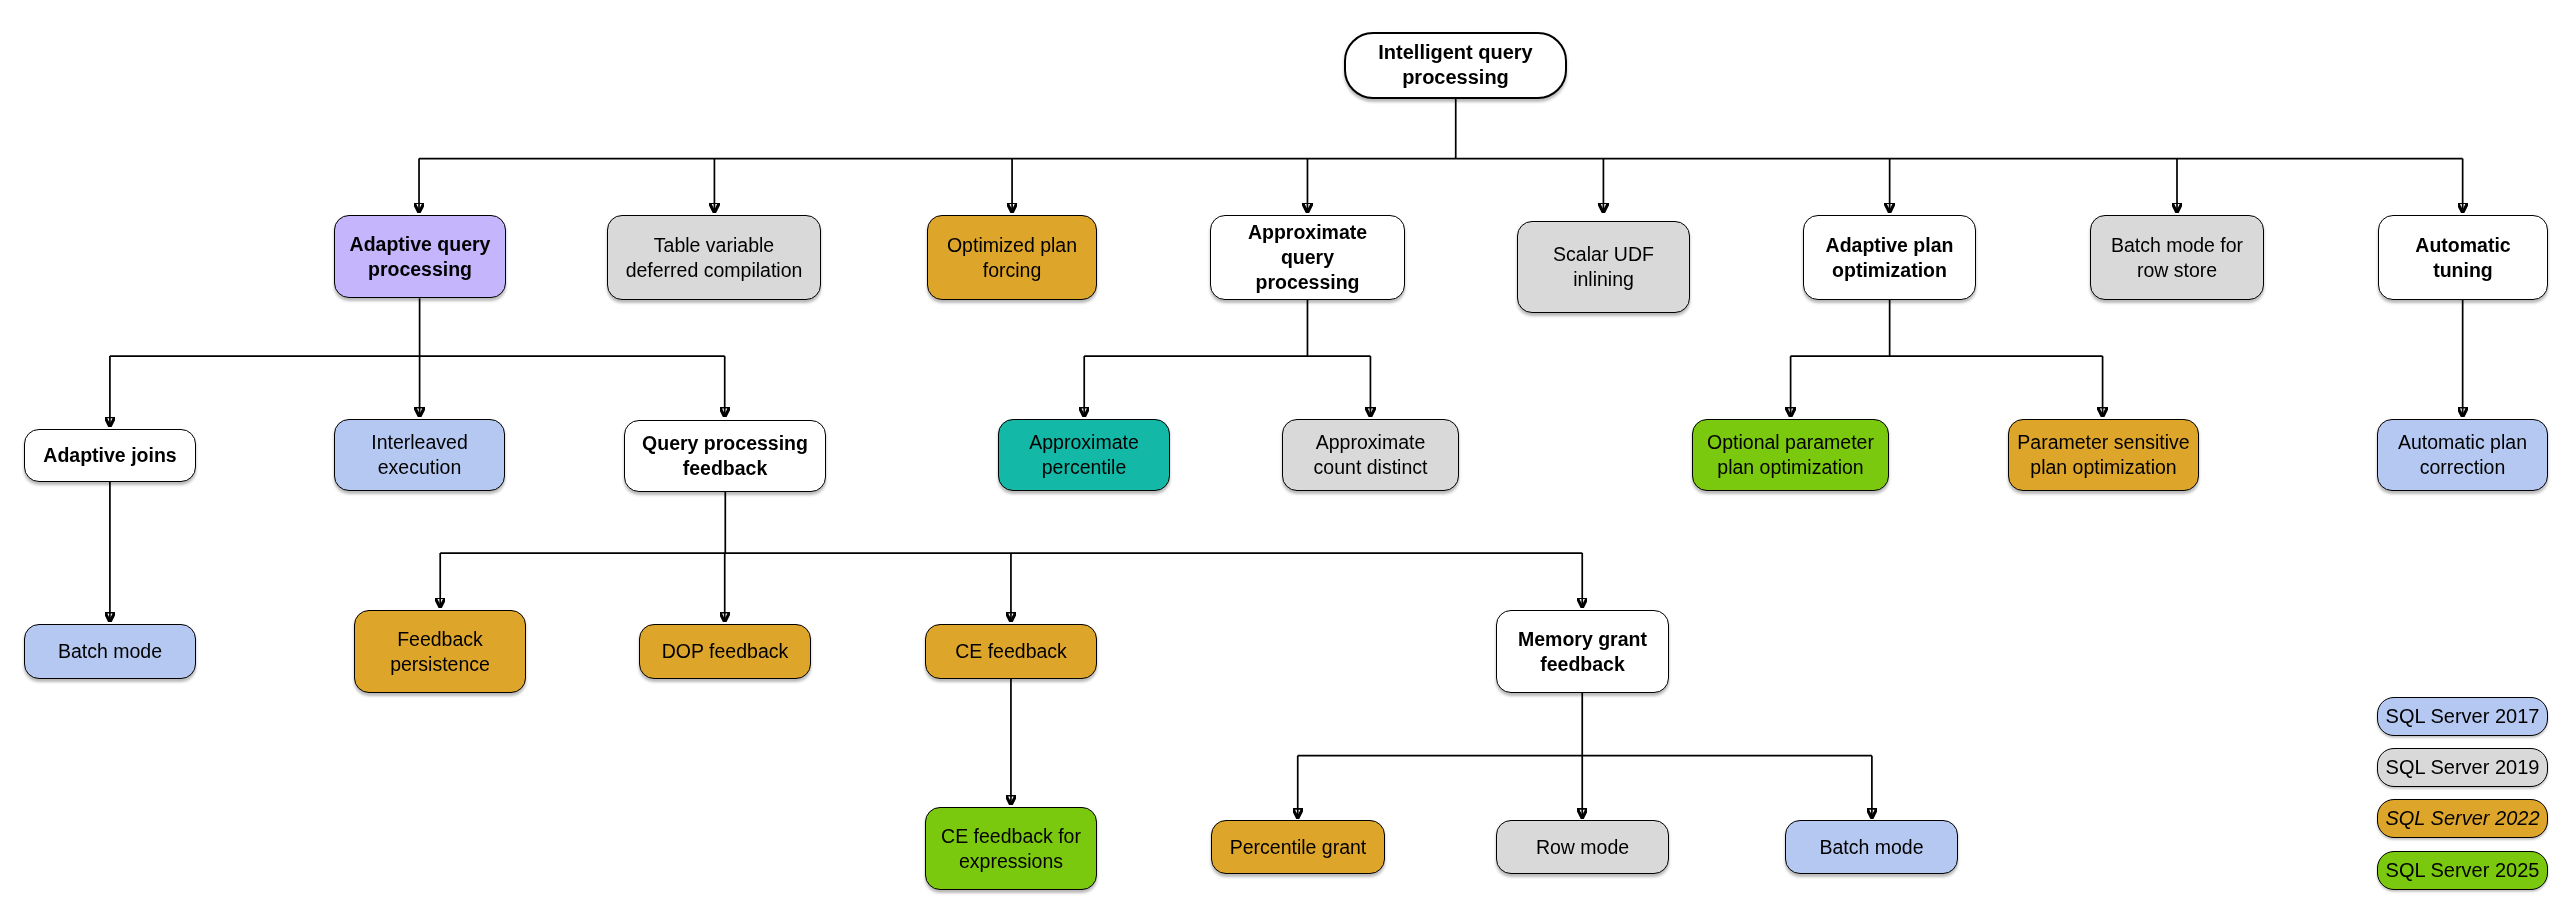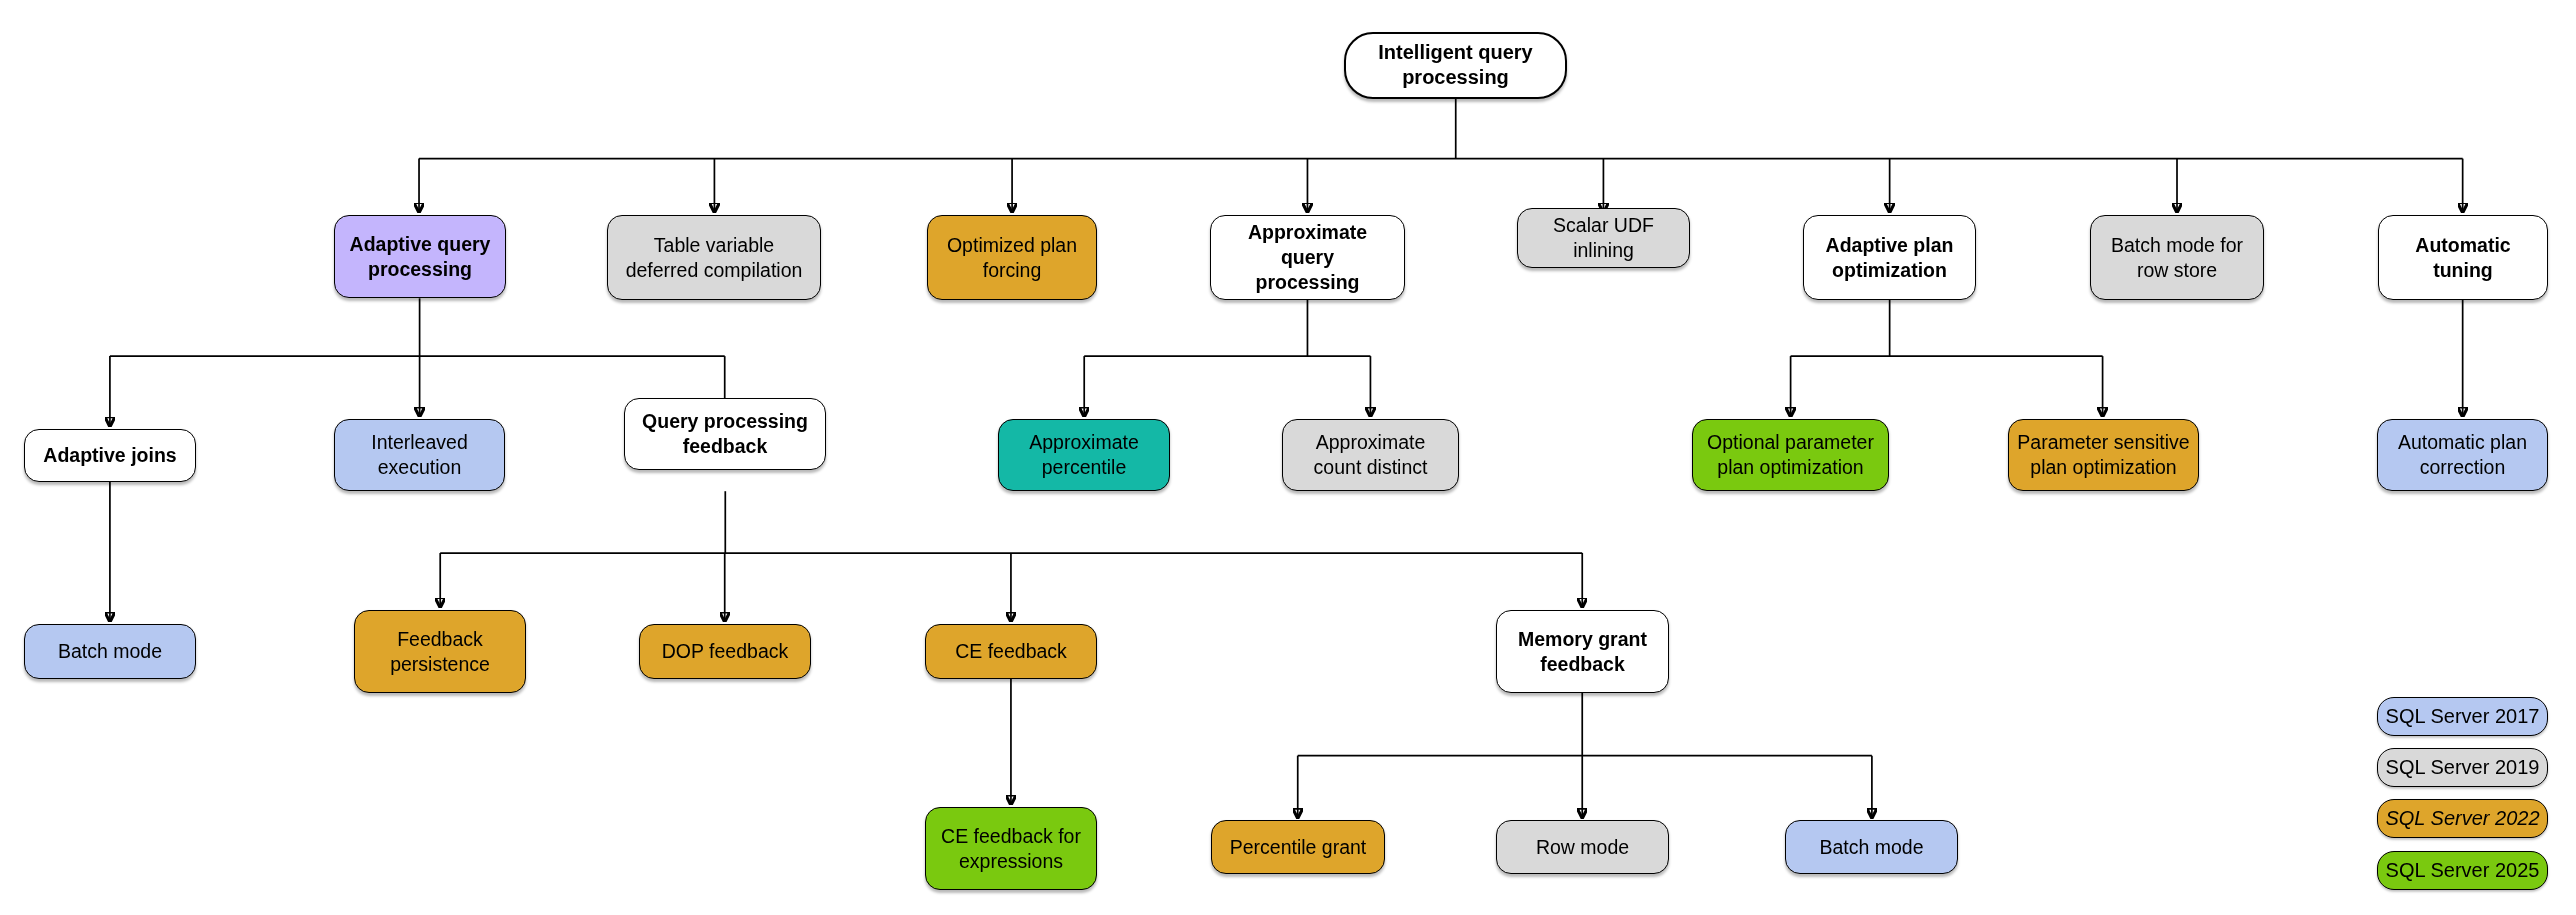--- a/index.html
+++ b/index.html
@@ -114,40 +114,40 @@
   </div>
   <div class="node" style="left: 607px; top: 215px; width: 214px; height: 85px; background-color: rgb(217, 217, 217);">
     <span class="lbl" style="max-width:189px">Table variable deferred compilation</span>
   </div>
   <div class="node" style="left: 927px; top: 215px; width: 170px; height: 85px; background-color: rgb(222, 165, 43);">
     <span class="lbl" style="max-width:143px">Optimized plan forcing</span>
   </div>
   <div class="node bold" style="left: 1210px; top: 215px; width: 195px; height: 85px; background-color: rgb(255, 255, 255);">
     <span class="lbl" style="max-width:149px">Approximate query processing</span>
   </div>
-  <div class="node" style="left: 1517px; top: 208px; width: 173px; height: 60px; background-color: rgb(217, 217, 217);">
+  <div class="node" style="left: 1517px; top: 221px; width: 173px; height: 92px; background-color: rgb(217, 217, 217);">
     <span class="lbl" style="max-width:114px">Scalar UDF inlining</span>
   </div>
   <div class="node bold" style="left: 1803px; top: 215px; width: 173px; height: 85px; background-color: rgb(255, 255, 255);">
     <span class="lbl" style="max-width:143px">Adaptive plan optimization</span>
   </div>
   <div class="node" style="left: 2090px; top: 215px; width: 174px; height: 85px; background-color: rgb(217, 217, 217);">
     <span class="lbl" style="max-width:143px">Batch mode for row store</span>
   </div>
   <div class="node bold" style="left: 2378px; top: 215px; width: 170px; height: 85px; background-color: rgb(255, 255, 255);">
     <span class="lbl" style="max-width:114px">Automatic tuning</span>
   </div>
 
   <div class="node bold" style="left: 24px; top: 429px; width: 172px; height: 53px; background-color: rgb(255, 255, 255);">
     <span class="lbl">Adaptive joins</span>
   </div>
   <div class="node" style="left: 334px; top: 419px; width: 171px; height: 72px; background-color: rgb(181, 200, 241);">
     <span class="lbl" style="max-width:126px">Interleaved execution</span>
   </div>
-  <div class="node bold" style="left: 624px; top: 398px; width: 202px; height: 72px; background-color: rgb(255, 255, 255);">
+  <div class="node bold" style="left: 624px; top: 420px; width: 202px; height: 72px; background-color: rgb(255, 255, 255);">
     <span class="lbl" style="max-width:172px">Query processing feedback</span>
   </div>
   <div class="node" style="left: 998px; top: 419px; width: 172px; height: 72px; background-color: #14b8a6;">
     <span class="lbl" style="max-width:126px">Approximate percentile</span>
   </div>
   <div class="node" style="left: 1282px; top: 419px; width: 177px; height: 72px; background-color: rgb(217, 217, 217);">
     <span class="lbl" style="max-width:132px">Approximate count distinct</span>
   </div>
   <div class="node" style="left: 1692px; top: 419px; width: 197px; height: 72px; background-color: rgb(122, 201, 15);">
     <span class="lbl" style="max-width:183px">Optional parameter plan optimization</span>

